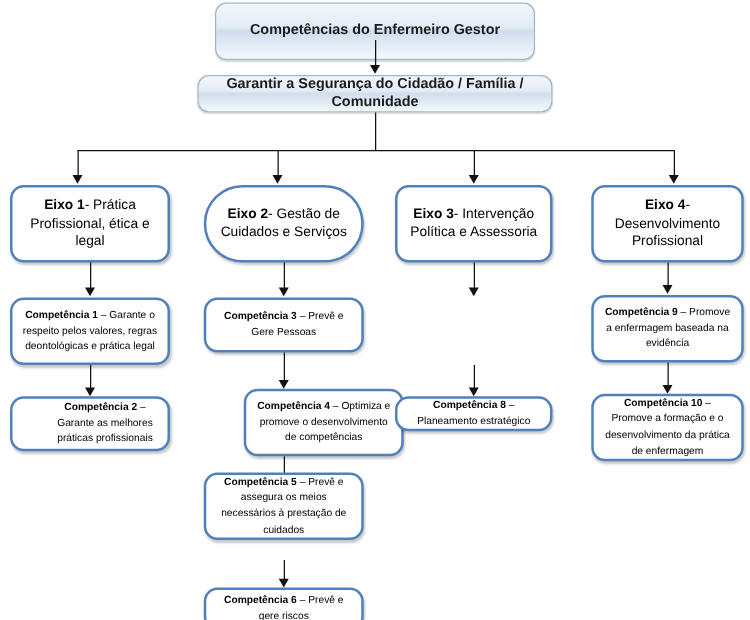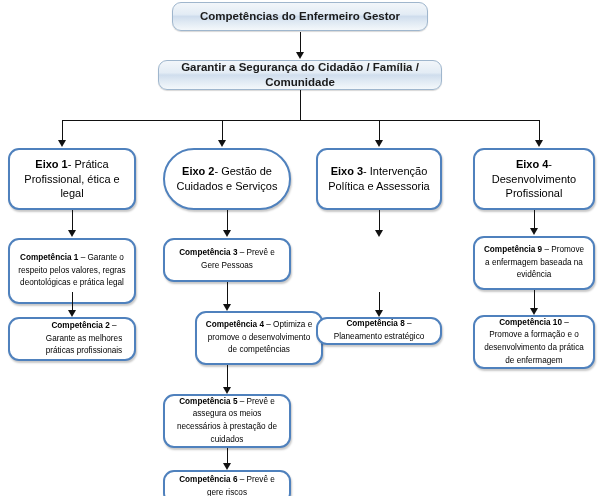--- a/index.html
+++ b/index.html
@@ -92,21 +92,21 @@
     border-left: 4.5px solid transparent;
     border-right: 4.5px solid transparent;
     border-top: 7px solid #111111;
   }
 </style>
 </head>
 <body>
 
 <div id="canvas">
 
-  <div class="node banner" style="left:172px; top:2px; width:256px; height:29px;">
+  <div class="node banner" style="left:172px; top:2px; width:256px; height:46px;">
     <span class="node-text">Competências do Enfermeiro Gestor</span>
   </div>
 
   <div class="vline" style="left:300px; top:32px; height:22px;"></div>
   <div class="arrowhead" style="left:295.5px; top:52px;"></div>
 
   <div class="node banner" style="left:158px; top:60px; width:284px; height:30px;">
     <span class="node-text">Garantir a Segurança do Cidadão / Família / Comunidade</span>
   </div>
 
@@ -127,21 +127,21 @@
 
   <div class="node axis-box" style="left:8px; top:148px; width:128px; height:62px;">
     <span class="node-text">
       <b class="lead">Eixo 1</b><span>- Prática Profissional, ética e legal</span>
     </span>
   </div>
 
   <div class="vline" style="left:72px; top:210px; height:22px;"></div>
   <div class="arrowhead" style="left:67.5px; top:230px;"></div>
 
-  <div class="node comp-box" style="left:8px; top:238px; width:128px; height:66px;">
+  <div class="node comp-box" style="left:8px; top:238px; width:128px; height:54px;">
     <span class="node-text">
       <b class="lead">Competência 1</b>
       <span>– Garante o respeito pelos valores, regras deontológicas e prática legal</span>
     </span>
   </div>
 
   <div class="vline" style="left:72px; top:292px; height:20px;"></div>
   <div class="arrowhead" style="left:67.5px; top:310px;"></div>
 
   <div class="node comp-box" style="left:8px; top:317px; width:128px; height:44px;padding-left:32px;">
@@ -173,21 +173,21 @@
   <div class="node comp-box" style="left:163px; top:311px; width:128px; height:54px;margin-left:32px;">
     <span class="node-text">
       <b class="lead">Competência 4</b>
       <span>– Optimiza e promove o desenvolvimento de competências</span>
     </span>
   </div>
 
   <div class="vline" style="left:227px; top:365px; height:24px;"></div>
   <div class="arrowhead" style="left:222.5px; top:387px;"></div>
 
-  <div class="node comp-box" style="left:163px; top:394px; width:128px; height:54px;">
+  <div class="node comp-box" style="left:163px; top:378px; width:128px; height:54px;">
     <span class="node-text">
       <b class="lead">Competência 5</b>
       <span>– Prevê e assegura os meios necessários à prestação de cuidados</span>
     </span>
   </div>
 
   <div class="vline" style="left:227px; top:448px; height:17px;"></div>
   <div class="arrowhead" style="left:222.5px; top:463px;"></div>
 
   <div class="node comp-box" style="left:163px; top:470px; width:128px; height:34px;">

